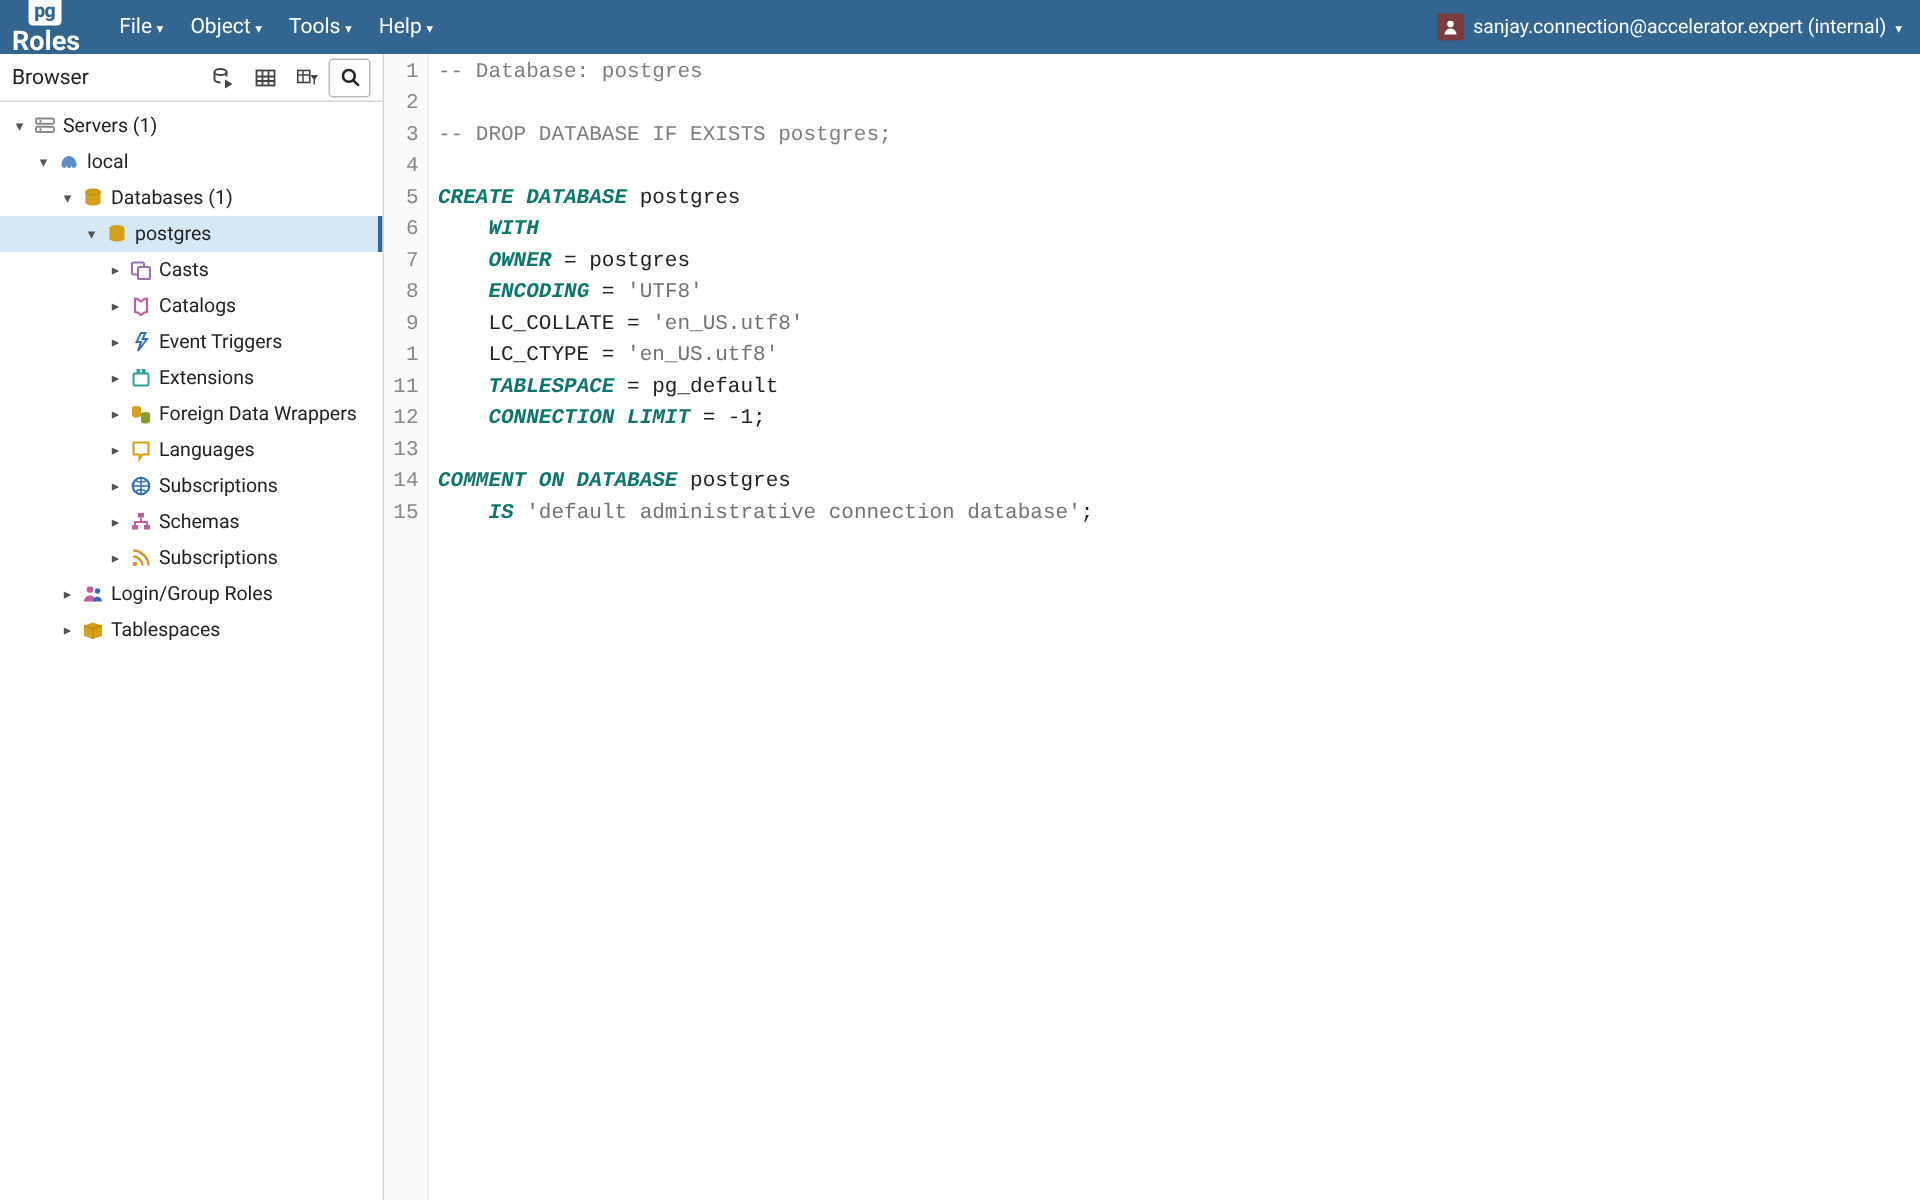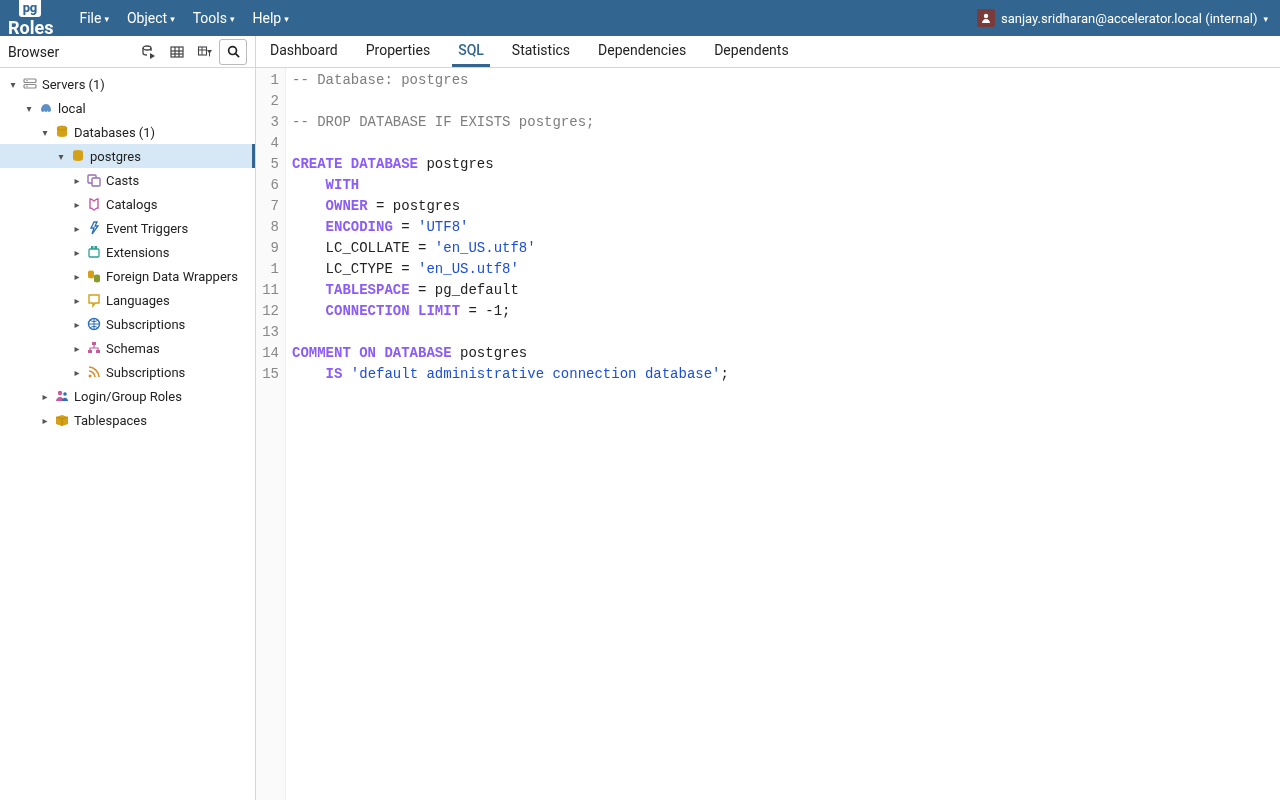--- a/index.html
+++ b/index.html
@@ -33,22 +33,22 @@
 
 .content { flex: 1; display: flex; flex-direction: column; }
 .tabs { height: 32px; border-bottom: 1px solid #d6d6d6; display: flex; align-items: flex-end; padding: 0 8px; gap: 16px; }
 .tab { padding: 6px 6px; font-size: 14px; color: #222; cursor: pointer; border-bottom: 3px solid transparent; }
 .tab.active { color: #326690; border-bottom-color: #326690; font-weight: 500; }
 
 .editor { display: flex; flex: 1; font-family: "SFMono-Regular", Consolas, "Liberation Mono", Menlo, monospace; font-size: 14px; line-height: 21px; }
 .gutter { width: 30px; background: #fafafa; border-right: 1px solid #eee; text-align: right; color: #888; padding: 2px 6px 0 0; user-select: none; }
 .codelines { padding: 2px 0 0 6px; white-space: pre; }
 .comment { color: #7e7e7e; }
-.keyword { color: #8b5cf6; font-weight: 600; }
-.string { color: #1d4ed8; }
+.keyword { color: #0f766e; font-weight: 600; font-style: italic; }
+.string { color: #737373; }
 
 svg { display: block; }
 </style>
 </head>
 <body>
 
 <div class="topbar">
   <div class="logo">
     <span class="logo-badge">pg</span>
     <span>Roles</span>
@@ -72,21 +72,21 @@
       </div>
   </div>
   <div class="spacer"></div>
   <div class="user">
     <span class="user-icon">
       <svg width="12" height="12" viewBox="0 0 12 12">
           <circle cx="6" cy="4" r="2.2" fill="#fff"></circle>
           <path d="M2 11c0-2.2 1.8-4 4-4s4 1.8 4 4" fill="#fff"></path>
         </svg>
     </span>
-    <span>sanjay.sridharan@accelerator.local (internal)</span>
+    <span>sanjay.connection@accelerator.expert (internal)</span>
     <span class="chev">▾</span>
   </div>
 </div>
 
 <div class="body">
 
   <div class="sidebar">
     <div class="browser-header">
       <div class="browser-title">Browser</div>
       <div class="browser-tools">
@@ -298,28 +298,20 @@
               <path d="M2 5l6-2 6 2v7l-6 2-6-2z" fill="#d4a017"></path>
               <path d="M2 5l6 2 6-2M8 7v7" stroke="#b8860b" stroke-width="0.8" fill="none"></path>
             </svg>
           </span>
         <span class="tree-label">Tablespaces</span>
       </div>
     </div>
   </div>
 
   <div class="content">
-    <div class="tabs" id="tabs">
-        <div class="tab">Dashboard</div>
-        <div class="tab">Properties</div>
-        <div class="tab active">SQL</div>
-        <div class="tab">Statistics</div>
-        <div class="tab">Dependencies</div>
-        <div class="tab">Dependents</div>
-      </div>
     <div class="editor">
       <div class="gutter" id="gutter">
           <div>1</div>
           <div>2</div>
           <div>3</div>
           <div>4</div>
           <div>5</div>
           <div>6</div>
           <div>7</div>
           <div>8</div>

